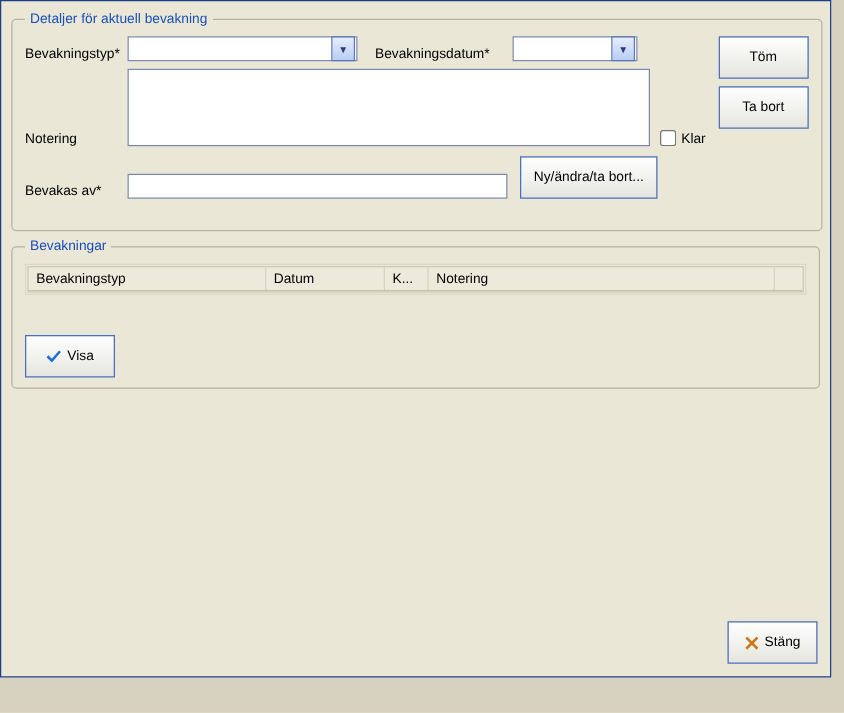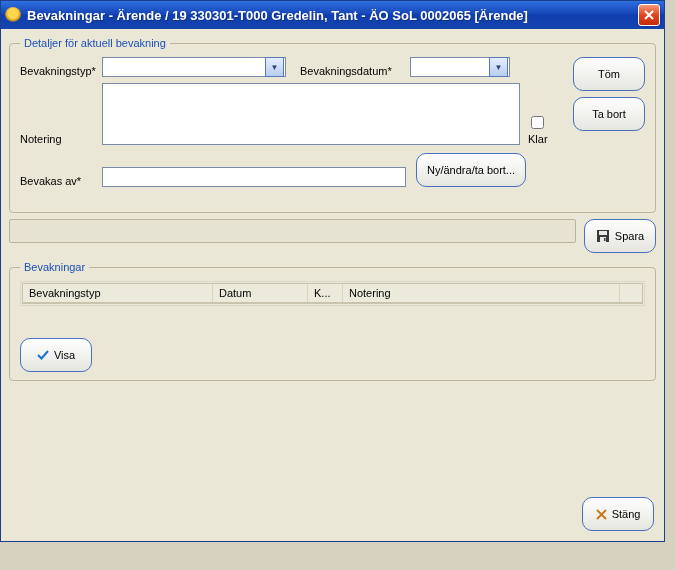--- a/index.html
+++ b/index.html
@@ -103,21 +103,21 @@
     cursor: pointer;
   }
   textarea {
     resize: none;
   }
   .btn {
     height: 20px;
     min-width: 70px;
     padding: 16px 10px;
     border: 1px solid #4a6fc2;
-    border-radius: 10px;
+    border-radius: 0;
     background: linear-gradient(to bottom,#fefefe,#e6e6df);
     font: inherit;
     cursor: pointer;
     display: inline-flex;
     align-items: center;
     justify-content: center;
     gap: 5px;
     color: #000;
   }
   .btn-col {
@@ -218,30 +218,20 @@
     position: absolute;
     right: 10px;
     bottom: 10px;
   }
 </style>
 </head>
 <body>
 
 <div class="window">
 
-  <div class="titlebar">
-    <span class="icon"></span>
-    <span class="title">Bevakningar - Ärende /  19 330301-T000   Gredelin, Tant   -   ÄO SoL   0002065  [Ärende]</span>
-    <div class="close-btn">
-      <svg width="10" height="10" viewBox="0 0 10 10">
-        <line x1="1" y1="1" x2="9" y2="9" stroke="#fff" stroke-width="2"></line>
-        <line x1="9" y1="1" x2="1" y2="9" stroke="#fff" stroke-width="2"></line>
-      </svg>
-    </div>
-  </div>
 
   <div class="client">
 
     <fieldset class="group">
       <legend>Detaljer för aktuell bevakning</legend>
 
       <div style="display:flex; gap:10px;">
         <div style="flex:1;">
 
           <div class="row">
@@ -252,21 +242,21 @@
             <div style="width:14px;"></div>
             <div class="lbl" style="width:110px;">Bevakningsdatum*</div>
             <div class="dropdown" style="width:100px;">
               <div class="dd-btn">▼</div>
             </div>
           </div>
 
           <div class="row">
             <div class="lbl">Notering</div>
             <textarea style="width: 418px; height: 62px;"></textarea>
-            <div style="margin-left:8px;flex-direction:column;" class="checkbox-wrap">
+            <div style="margin-left:8px;" class="checkbox-wrap">
               <input type="checkbox" style="">
               <span>Klar</span>
             </div>
           </div>
 
           <div class="row" style="margin-top:8px;">
             <div class="lbl">Bevakas av*</div>
             <input class="text-input" style="width: 304px; height: 20px;">
             <div style="width:10px;"></div>
             <button class="btn" style="min-width:110px;">Ny/ändra/ta bort...</button>
@@ -278,32 +268,20 @@
 
         </div>
 
         <div class="btn-col">
           <button class="btn">Töm</button>
           <button class="btn">Ta bort</button>
         </div>
       </div>
     </fieldset>
 
-    <div class="status-strip">
-      <div class="status-box"></div>
-      <button class="btn save-btn" style="min-width:72px;">
-        <svg width="14" height="14" viewBox="0 0 14 14">
-          <rect x="1" y="1" width="12" height="12" fill="#3a3a3a"></rect>
-          <rect x="3" y="2" width="8" height="4" fill="#e8e8e8"></rect>
-          <rect x="4" y="8" width="6" height="5" fill="#e8e8e8"></rect>
-          <rect x="8" y="9" width="1.5" height="3" fill="#3a3a3a"></rect>
-        </svg>
-        <span>Spara</span>
-      </button>
-    </div>
 
     <fieldset class="group" style="padding-bottom:8px;">
       <legend>Bevakningar</legend>
       <div class="bottom-area">
         <div class="inner">
           <div class="bottom-list">
             <div class="lv-header">
               <div class="col" style="width:190px;">Bevakningstyp</div>
               <div class="col" style="width:95px;">Datum</div>
               <div class="col" style="width:35px;">K...</div>

